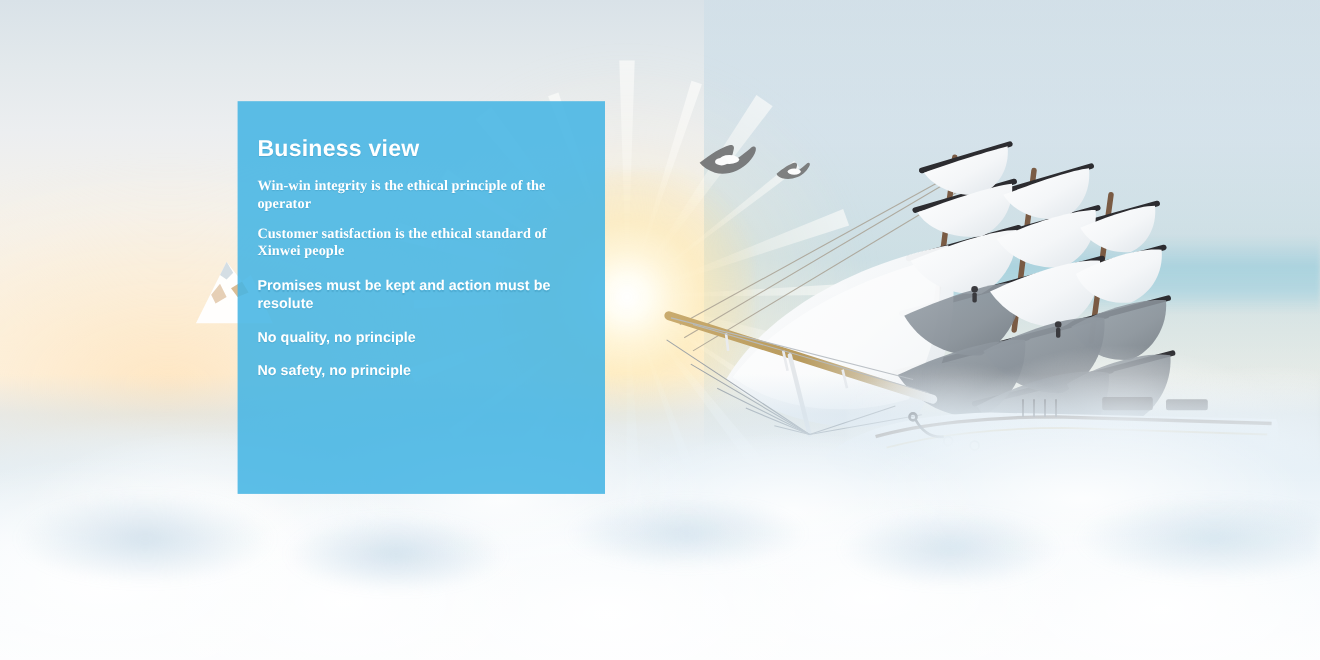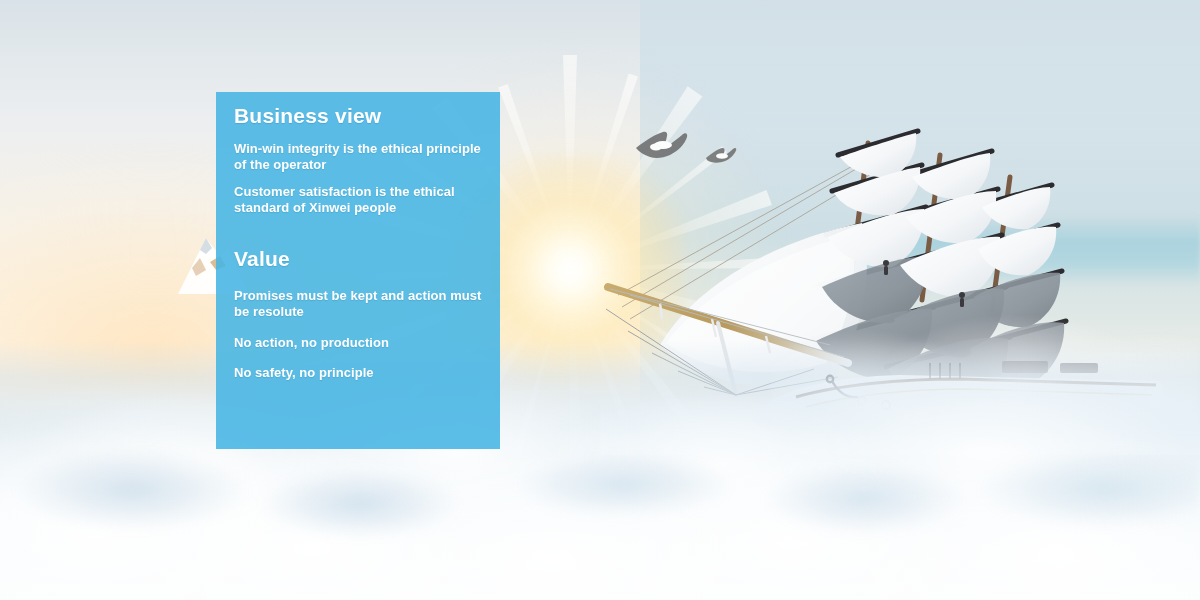--- a/index.html
+++ b/index.html
@@ -145,35 +145,35 @@
   .ship{
     position:absolute;left:600px;top:95px;width:600px;height:360px;
   }
   .ship svg{display:block;width:100%;height:100%;}
 
   
   .gulls{position:absolute;left:630px;top:120px;width:130px;height:60px;}
 
   
   .panel{
-    position:absolute;left:216px;top:92px;width:284px;height:357px;
+    position:absolute;left:216px;top:92px;width:334px;height:357px;
     background:rgba(69,181,228,.88);
     box-sizing:border-box;
-    padding:12px 18px 0 18px;
+    padding:32px 18px 0 18px;
     color:#fff;
   }
   .panel h2{
     margin:0;
     font-size:21px;
     font-weight:bold;
     letter-spacing:.2px;
     line-height:24px;
     text-shadow:0 1px 1px rgba(0,80,120,.18);
   }
-  .panel .block{margin-top:13px;}
+  .panel .block{margin-top:13px;font-family:Liberation Serif, serif;}
   .panel p{
     margin:0 0 12px 0;
     font-size:13px;
     font-weight:bold;
     line-height:15.5px;
     letter-spacing:.05px;
     text-shadow:0 1px 1px rgba(0,80,120,.16);
   }
   .panel .h2-value{margin-top:32px;}
   .panel .value-list{margin-top:17px;}
@@ -427,22 +427,21 @@
   <div class="cloud-shadows"></div>
 
   <div class="panel">
 
     <h2>Business view</h2>
     <div class="block">
       <p>Win-win integrity is the ethical principle of the operator</p>
       <p>Customer satisfaction is the ethical standard of Xinwei people</p>
     </div>
 
-    <h2 class="h2-value">Value</h2>
     <div class="value-list">
       <p class="two-line">Promises must be kept and action must be resolute</p>
-      <p>No action, no production</p>
+      <p>No quality, no principle</p>
       <p>No safety, no principle</p>
     </div>
 
   </div>
 
 </div>
 
 </body></html>

